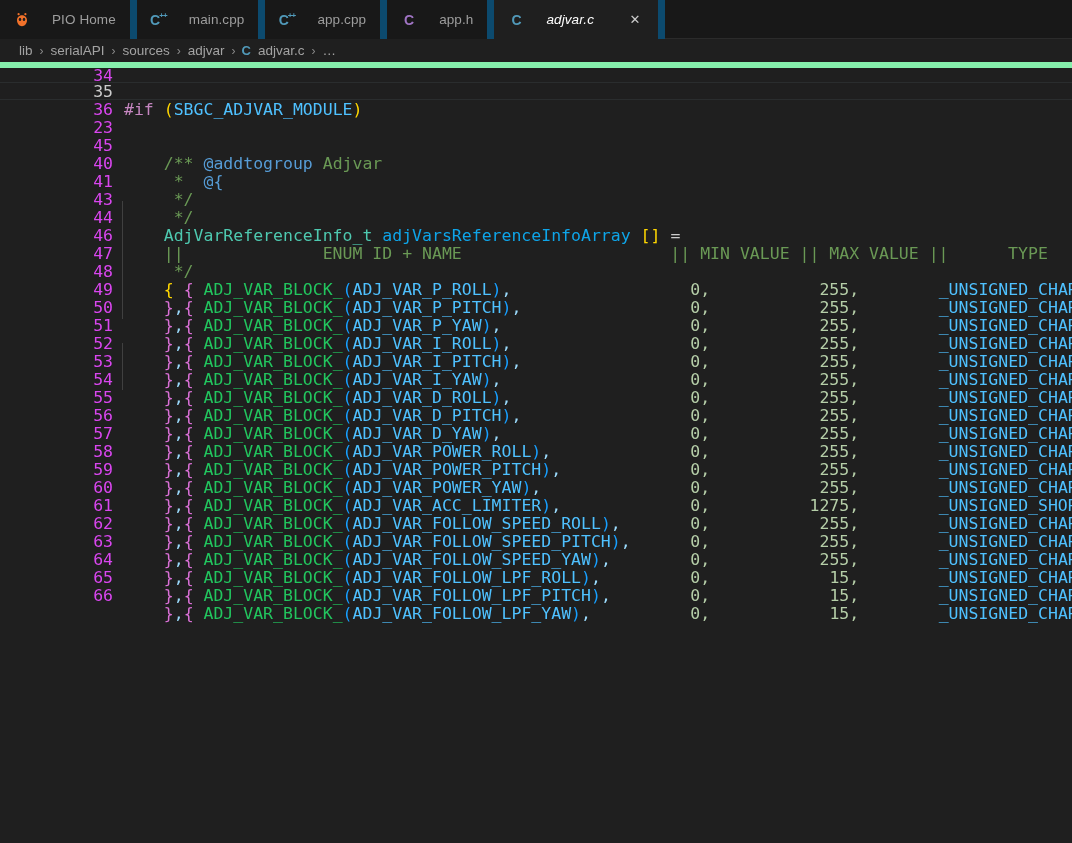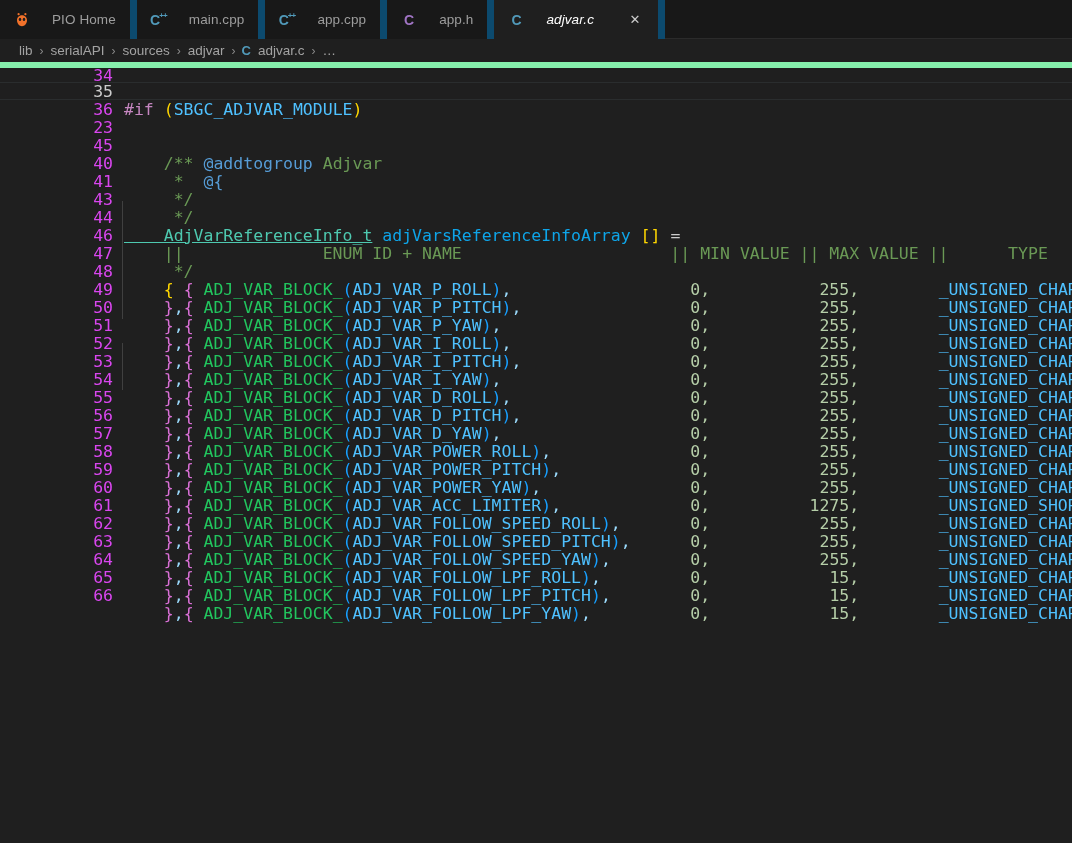--- a/index.html
+++ b/index.html
@@ -113,21 +113,21 @@
     margin-top: 36px;
   }
   
   .t-pre      { color: #c586c0; }
   .t-macro    { color: #4fc1ff; }
   .t-paren1   { color: #ffd700; }
   .t-paren2   { color: #da70d6; }
   .t-paren3   { color: #179fff; }
   .t-comment  { color: #6a9955; }
   .t-doctag   { color: #569cd6; }
-  .t-type     { color: #4ec9b0; text-decoration: underline; }
+  .t-type     { color: #4ec9b0; }
   .t-var      { color: #0ea5e9; }
   .t-num      { color: #b5cea8; }
   .t-punc     { color: #cccccc; }
   .t-func     { color: #22c55e; }
   .t-comma    { color: #9cdcfe; }
 </style>
 </head>
 <body>
 
 <div id="app">

